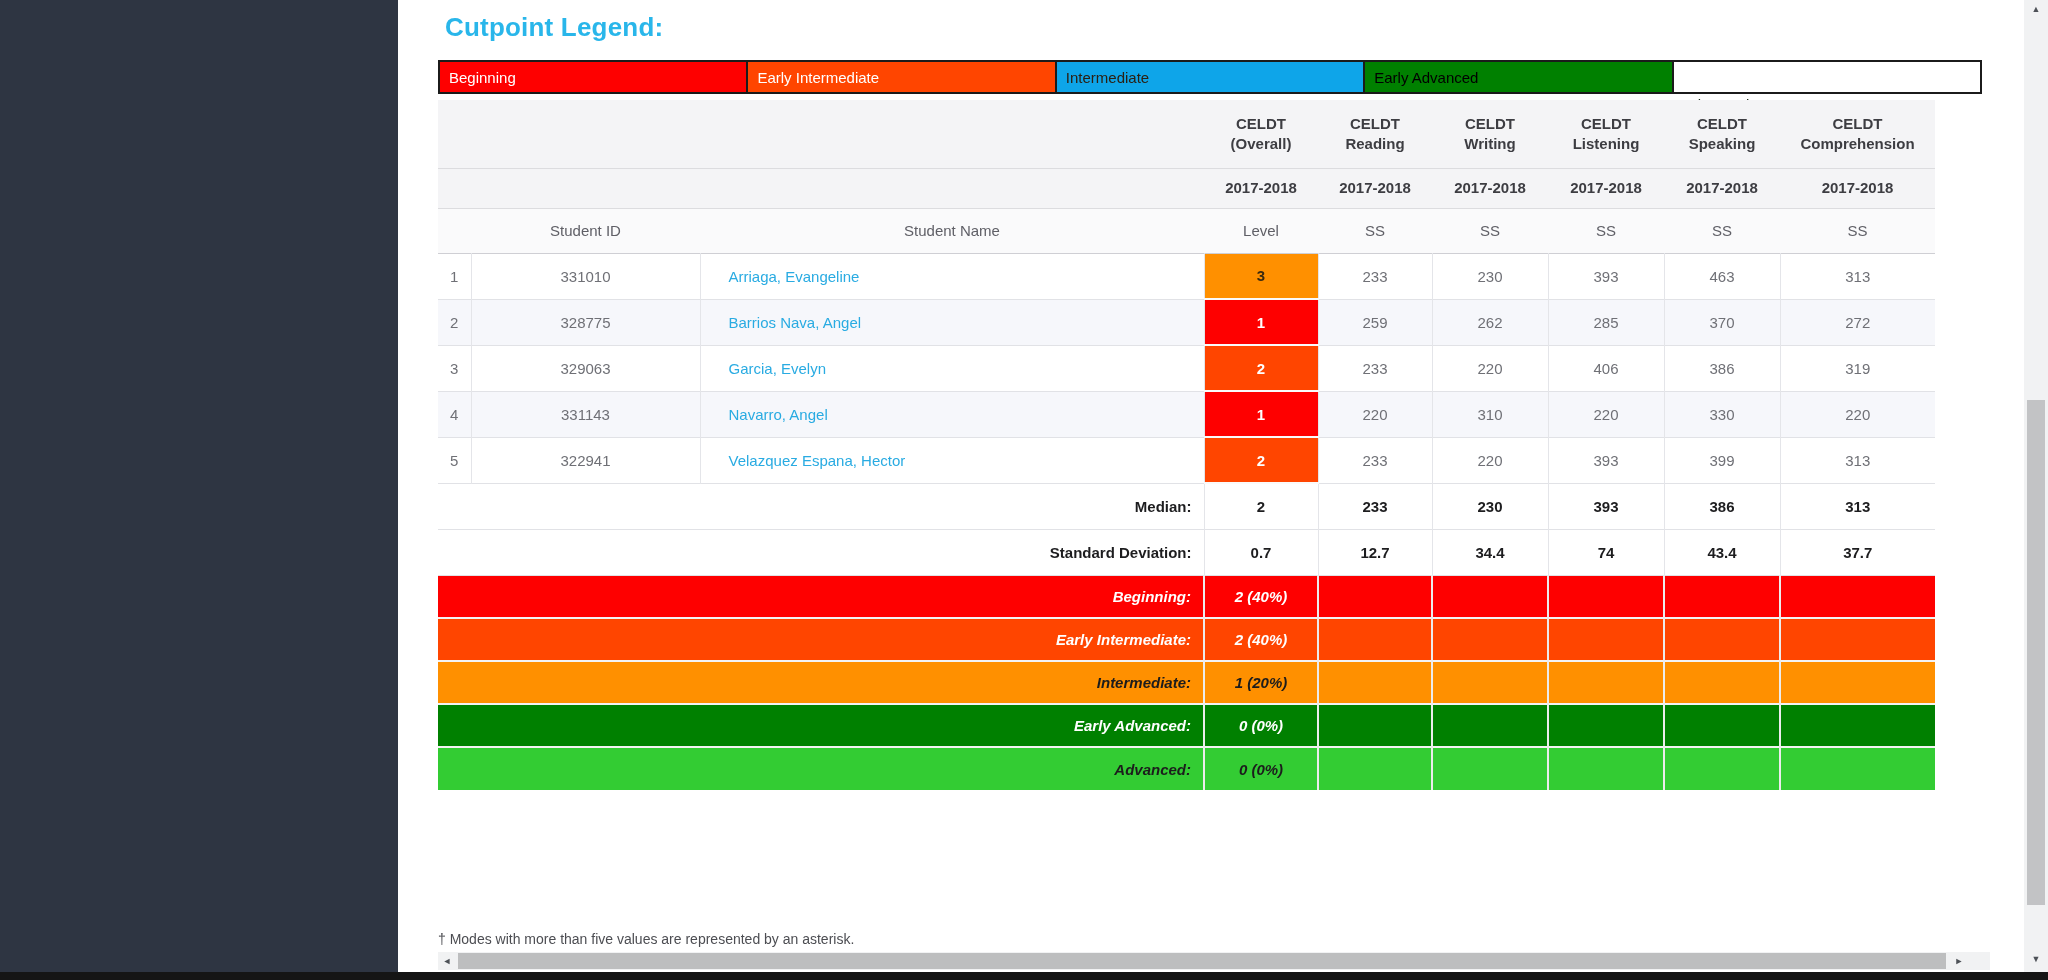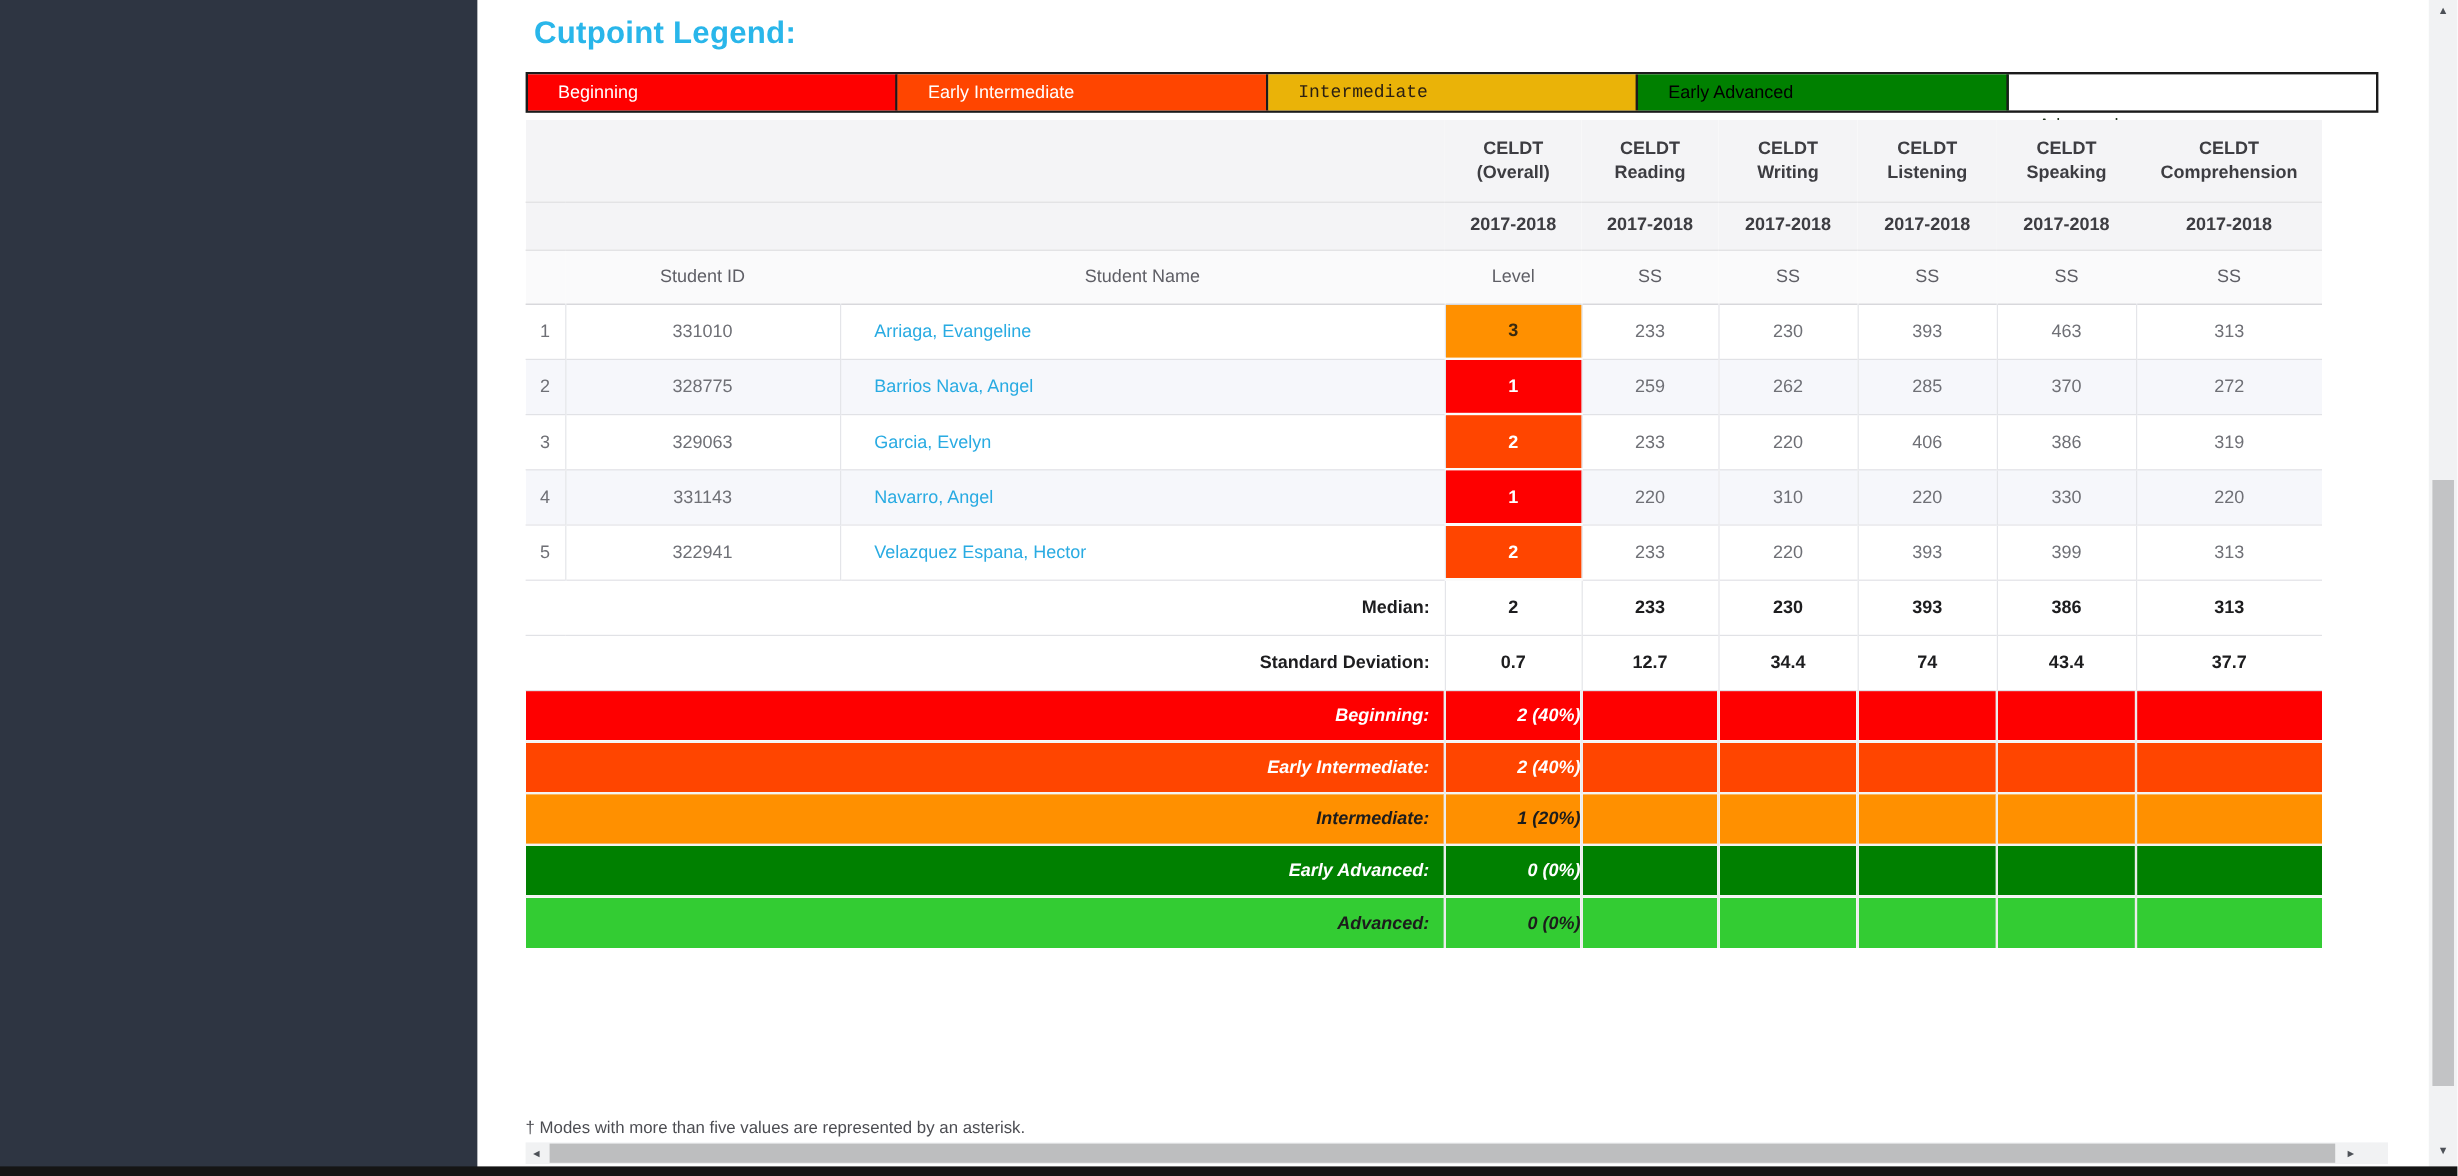--- a/index.html
+++ b/index.html
@@ -6,21 +6,21 @@
   body { font-family: "Liberation Sans", "DejaVu Sans", sans-serif; background:#fff; }
   .screen { position:relative; width:2048px; height:980px; overflow:hidden; background:#ffffff; }
 
   .sidebar { position:absolute; left:0; top:0; width:398px; height:980px; background:#2e3542; }
 
   .content { position:absolute; left:398px; top:0; width:1626px; height:980px; background:#ffffff; }
 
   .title { position:absolute; left:47px; top:12px; font-size:26px; font-weight:bold; color:#29b6ea; letter-spacing:0.2px; }
 
   .legend { position:absolute; left:40px; top:60px; width:1544px; height:34px; display:flex; border:2px solid #1b1b1b; }
-  .legend-item { flex:1 1 0; display:flex; align-items:center; padding-left:25px; font-size:15px; border-right:2px solid #1b1b1b; }
+  .legend-item { flex:1 1 0; display:flex; align-items:center; padding-left:9px; font-size:15px; border-right:2px solid #1b1b1b; }
   .legend-item:last-child { border-right:none; }
 
   table.report { position:absolute; left:40px; top:100px; width:1497px; border-collapse:collapse; table-layout:fixed; font-size:15px; }
   table.report td, table.report th { overflow:hidden; }
 
   tr.r-groups { height:68px; background:#f4f4f6; }
   tr.r-years  { height:40px; background:#f4f4f6; }
   tr.r-labels { height:45px; background:#fafafb; }
   tr.r-groups th, tr.r-years th { font-weight:bold; color:#3d3d42; text-align:center; vertical-align:middle; white-space:pre-line; line-height:1.35; }
   tr.r-groups { border-bottom:1px solid #dcdcdf; }
@@ -37,21 +37,21 @@
   td.sname { text-align:left !important; padding-left:28px; }
   td.sname a { color:#29abe2; text-decoration:none; cursor:pointer; }
   td.level-cell { font-weight:600; border-bottom:2px solid #fafafa; }
 
   tr.r-stat { height:46px; border-bottom:1px solid #e1e2e6; background:#fff; }
   tr.r-mode { height:92px; }
   tr.r-stat td { vertical-align:middle; text-align:center; font-weight:bold; color:#1d1d1f; border-left:1px solid #e4e5e9; line-height:1.4; }
   tr.r-stat td.stat-label { text-align:right; padding-right:12px; border-left:none; }
 
   tr.r-sum { height:43px; border-bottom:2px solid #f3f3f3;font-style:italic; }
-  tr.r-sum td { vertical-align:middle; text-align:right; font-weight:bold; border-left:2px solid #ececec; }
+  tr.r-sum td { vertical-align:middle; text-align:center; font-weight:bold; border-left:2px solid #ececec; }
   tr.r-sum td.sum-label { text-align:right; padding-right:12px; border-left:none; font-size:15px; }
   tr.r-sum:last-child { border-bottom:none; }
 
   .footnote { position:absolute; left:40px; top:931px; font-size:14px; color:#4c4d52; }
 
   .hscrollbar { position:absolute; left:40px; top:952px; width:1552px; height:18px; background:#f1f2f3; }
   .hs-arrow { position:absolute; top:0; width:18px; height:18px; display:flex; align-items:center; justify-content:center; font-size:9px; color:#4d5157; cursor:pointer; }
   .hs-arrow.left { left:0; }
   .hs-arrow.right { right:22px; }
   .hs-thumb { position:absolute; left:20px; top:1px; width:1488px; height:16px; background:#bdbebf; cursor:pointer; }
@@ -71,21 +71,21 @@
 
   <div class="sidebar"></div>
 
   <div class="content">
 
     <h2 class="title">Cutpoint Legend:</h2>
 
     <div class="legend">
       <div class="legend-item" style="background-color: rgb(254, 0, 0); color: rgb(255, 255, 255);">Beginning</div>
       <div class="legend-item" style="background-color: rgb(255, 69, 0); color: rgb(255, 255, 255);">Early Intermediate</div>
-      <div class="legend-item" style="background-color: #eab308; color: rgb(43, 32, 19); font-family: Liberation Mono, monospace;">Intermediate</div>
+      <div class="legend-item" style="background-color: #0ea5e9; color: rgb(43, 32, 19);">Intermediate</div>
       <div class="legend-item" style="background-color: rgb(0, 128, 0); color: #000000;">Early Advanced</div>
       <div class="legend-item" style="background-color: rgb(51, 204, 51); color: rgb(32, 50, 29); margin-top: 42px;">Advanced</div>
     </div>
 
     <table class="report">
       <colgroup>
         <col style="width:33px">
           <col style="width:229px">
           <col style="width:504px">
         <col style="width:114px">

